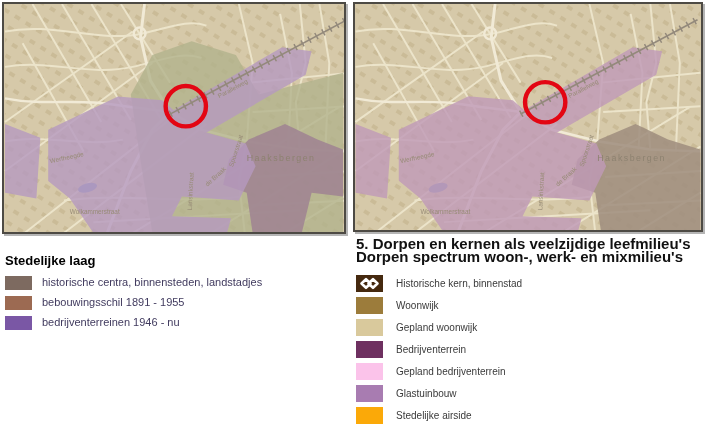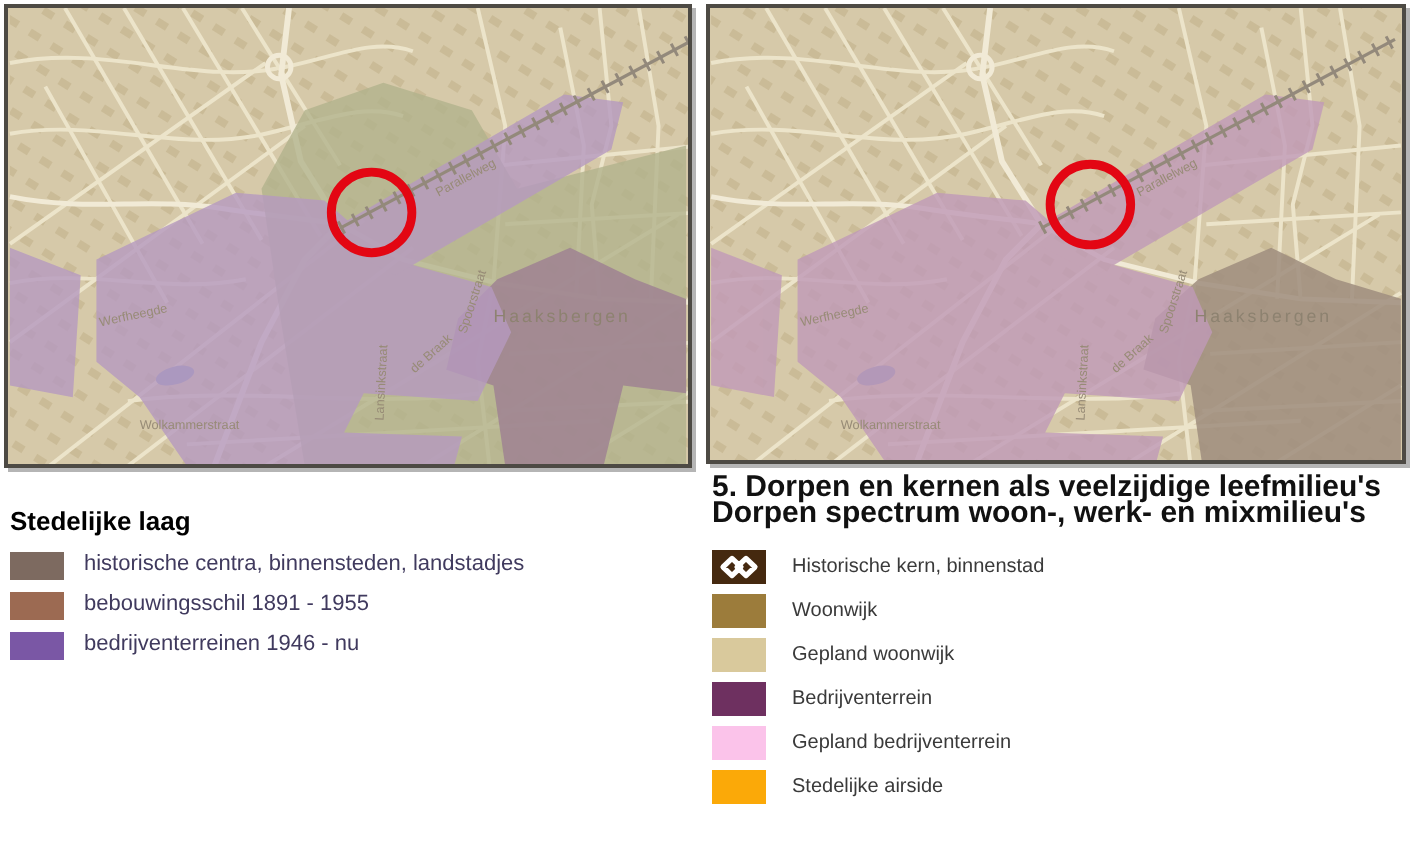--- a/index.html
+++ b/index.html
@@ -172,17 +172,21 @@
     </div>
     <div class="rrow">
       <span class="swatch" style="background: rgb(110, 48, 96);"></span>
       <span class="right-label">Bedrijventerrein</span>
     </div>
     <div class="rrow">
       <span class="swatch" style="background: rgb(251, 195, 234);"></span>
       <span class="right-label">Gepland bedrijventerrein</span>
     </div>
     <div class="rrow">
+      <span class="swatch" style="background: rgb(168, 124, 177);"></span>
+      <span class="right-label">Glastuinbouw</span>
+    </div>
+    <div class="rrow">
       <span class="swatch" style="background: rgb(251, 169, 8);"></span>
       <span class="right-label">Stedelijke airside</span>
     </div>
   </div>
 </div>
 
 </body></html>

